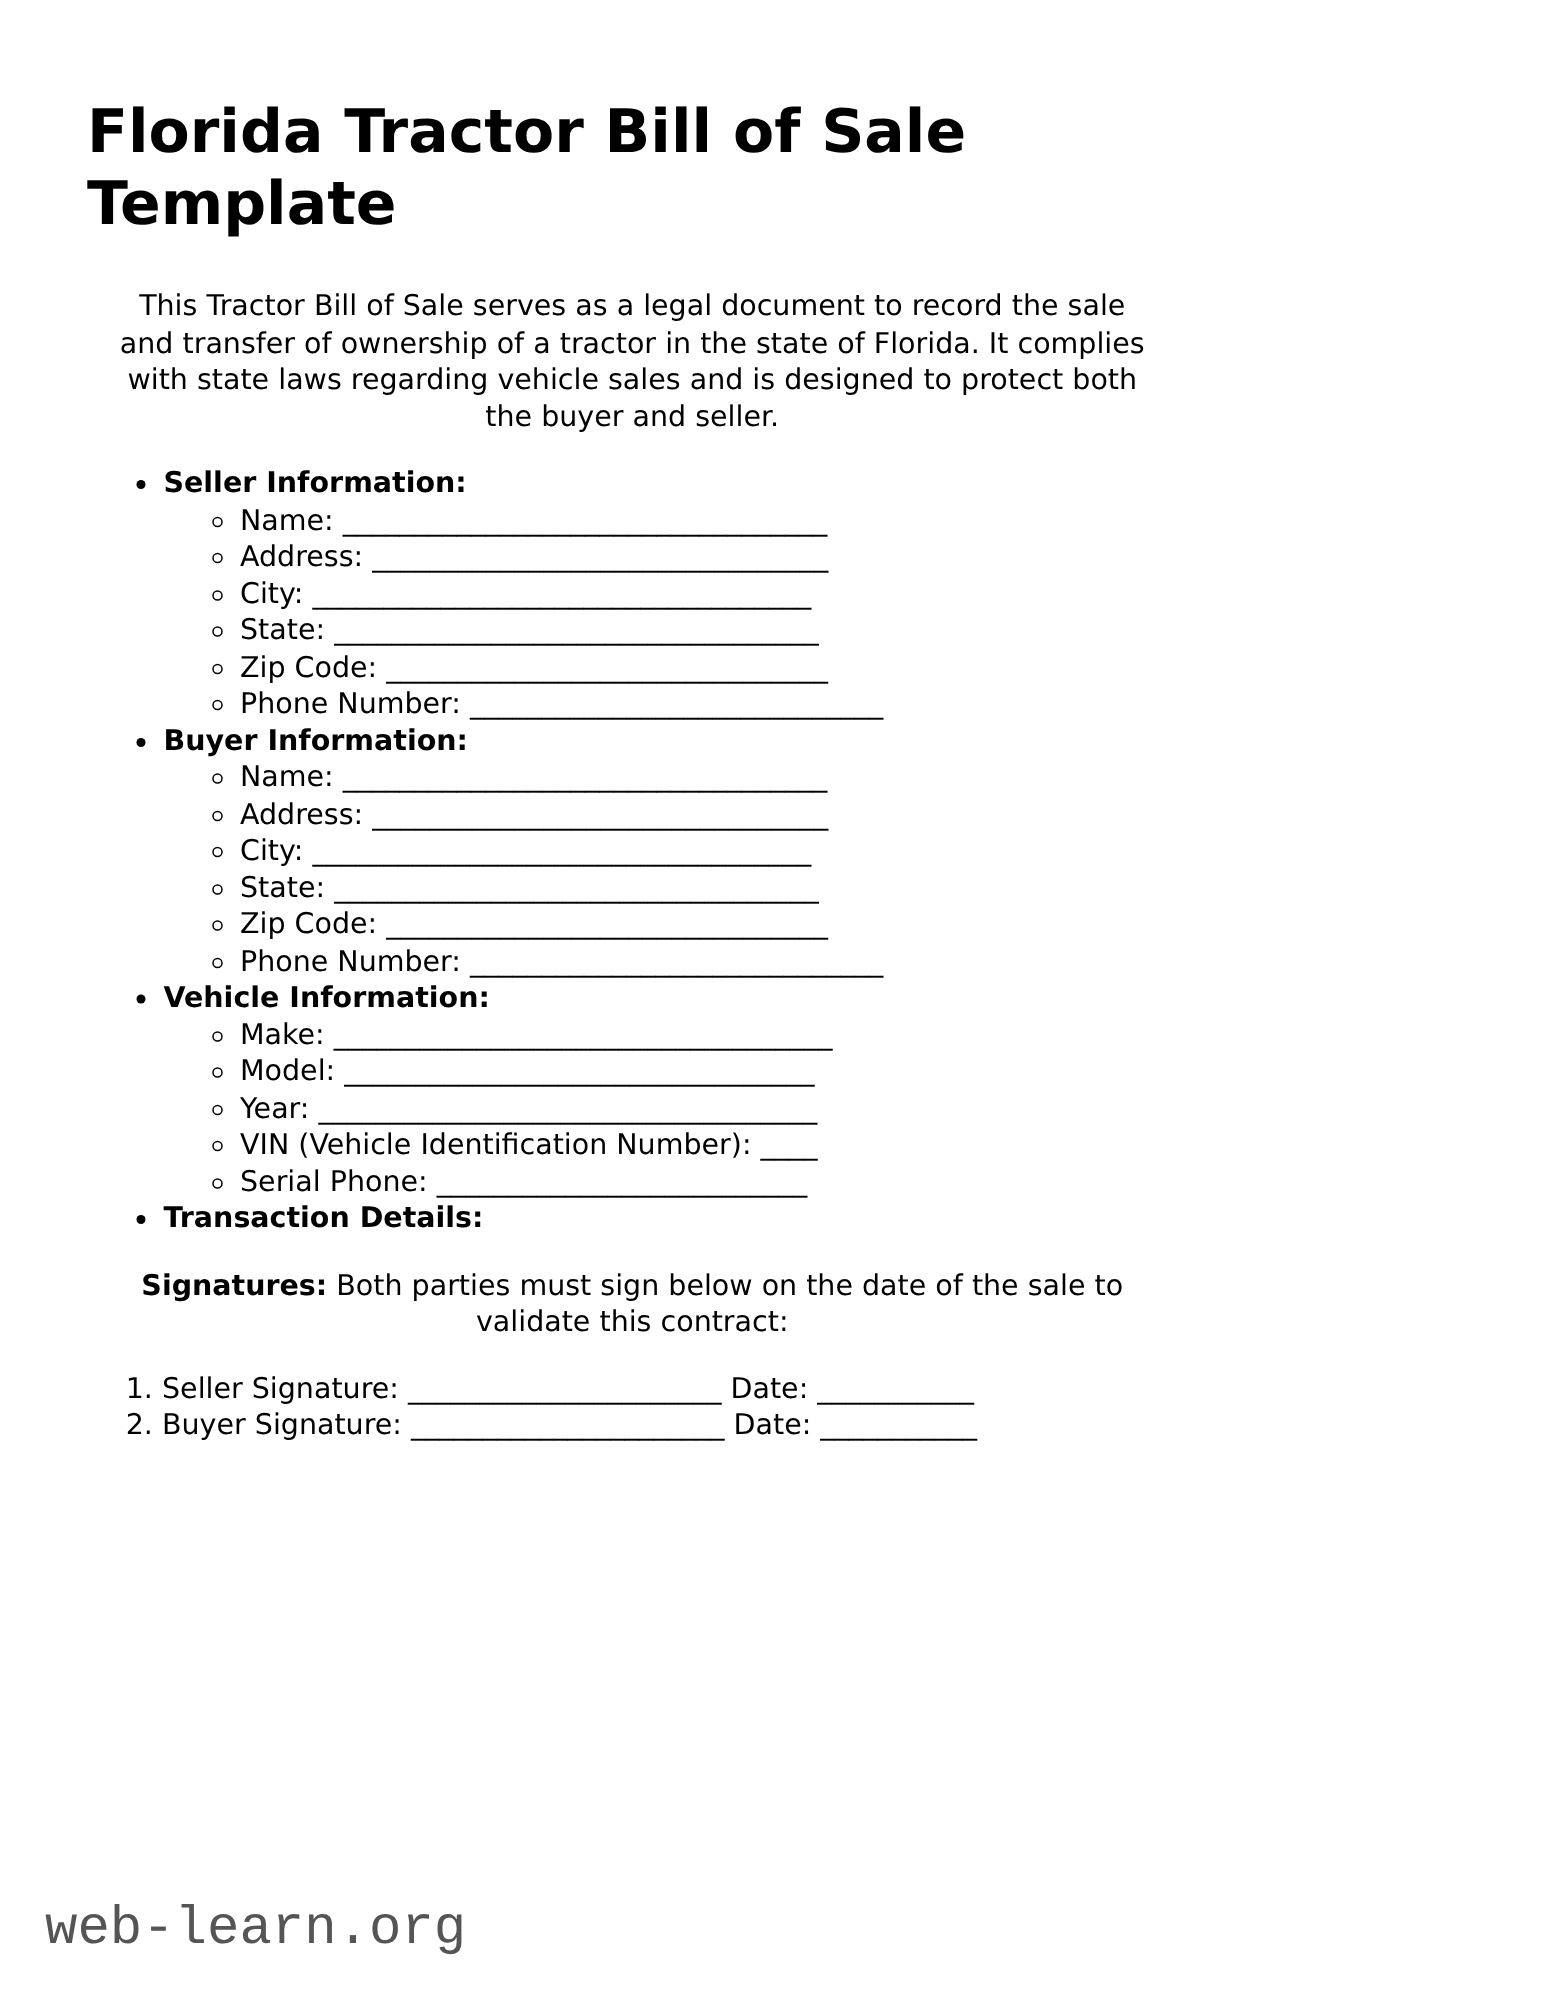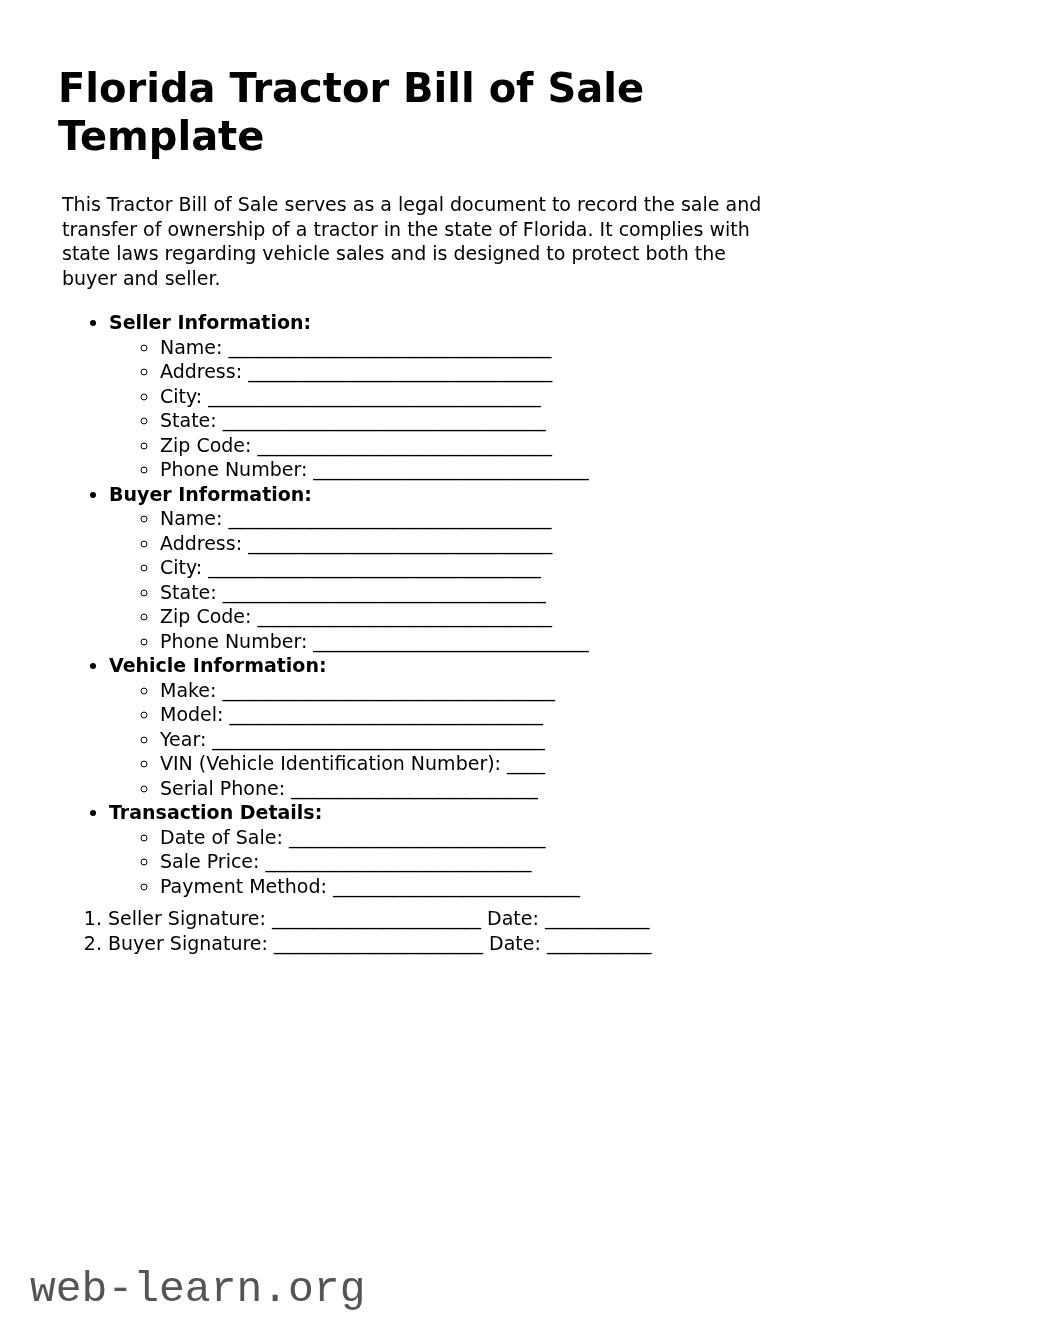--- a/index.html
+++ b/index.html
@@ -15,33 +15,33 @@
     line-height: 24.5px;
     color: #000000;
     overflow: hidden;
   }
   h1 {
     font-size: 40px;
     line-height: 48px;
     font-weight: bold;
     margin: 0 0 32px 0;
   }
-  p { margin: 20px 4px; }
+  p { margin: 20px 14px; text-align: center; }
   ul.sections { margin: 8px 0; padding-left: 51px; list-style-type: disc; }
   ul.fields   { margin: 0;      padding-left: 51px; list-style-type: circle; }
   li { margin: 0; padding: 0; }
   .sec-h { font-weight: bold; }
   strong { font-weight: bold; }
   ol.sigs { margin: 8px 0; padding-left: 50px; }
   .footer {
     position: absolute;
     left: 30px;
     top: 1268px;
     font-family: "Liberation Mono", "DejaVu Sans Mono", monospace;
-    font-size: 43px;
+    font-size: 36px;
     line-height: 1;
     color: #555555;
   }
 </style>
 </head>
 <body>
 
 <div class="page">
 
   <h1>Florida Tractor Bill of Sale Template</h1>
@@ -81,30 +81,26 @@
         <li><span>Make:</span> <span>___________________________________</span></li>
         <li><span>Model:</span> <span>_________________________________</span></li>
         <li><span>Year:</span> <span>___________________________________</span></li>
         <li><span>VIN (Vehicle Identification Number):</span> <span>____</span></li>
         <li><span>Serial Phone:</span> <span>__________________________</span></li>
       </ul>
     </li>
 
     <li>
       <span class="sec-h">Transaction Details:</span>
-      <ul class="fields">
-        <li><span>Date of Sale:</span> <span>___________________________</span></li>
-        <li><span>Sale Price:</span> <span>____________________________</span></li>
-        <li><span>Payment Method:</span> <span>__________________________</span></li>
-      </ul>
     </li>
 
   </ul>
 
 
+  <p><strong>Signatures:</strong> <span>Both parties must sign below on the date of the sale to validate this contract:</span></p>
 
   <ol class="sigs">
     <li><span>Seller Signature:</span> <span>______________________</span> <span>Date:</span> <span>___________</span></li>
     <li><span>Buyer Signature:</span> <span>______________________</span> <span>Date:</span> <span>___________</span></li>
   </ol>
 
 
   <div class="footer">web-learn.org</div>
 
 </div>

